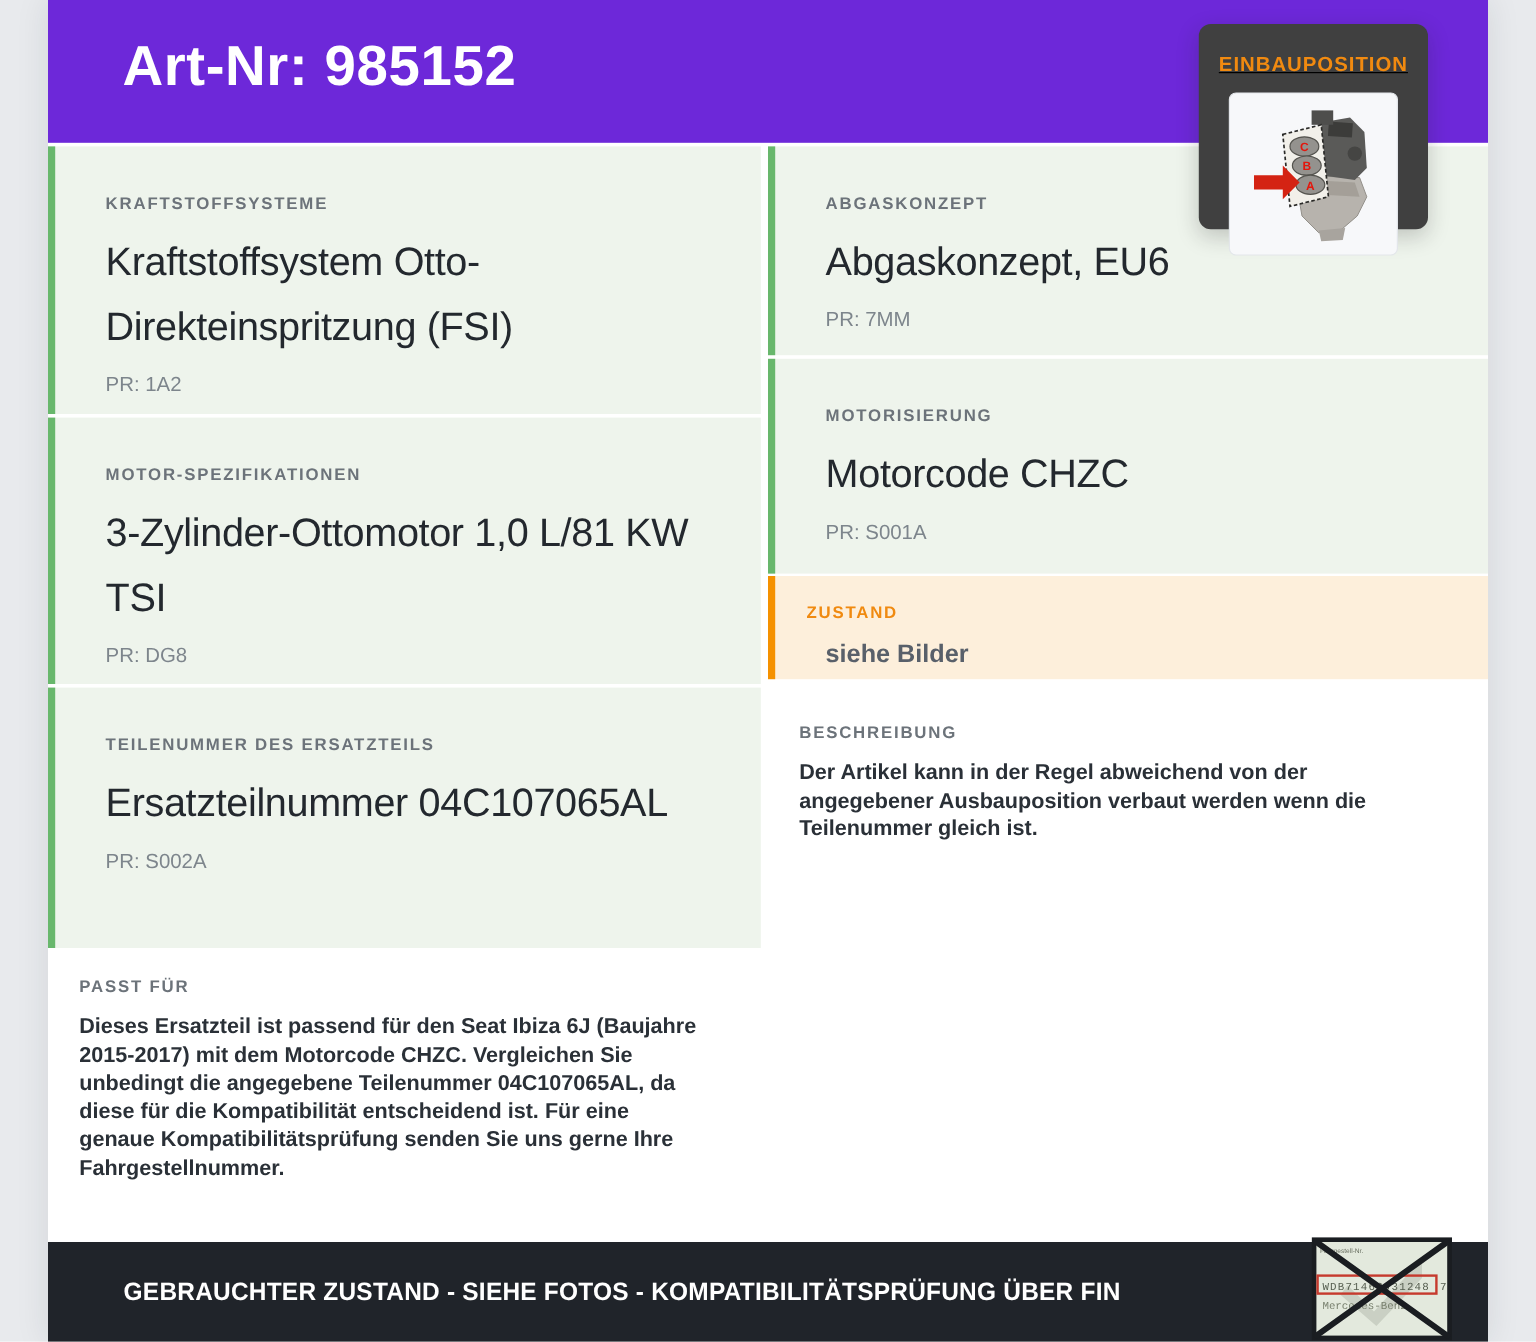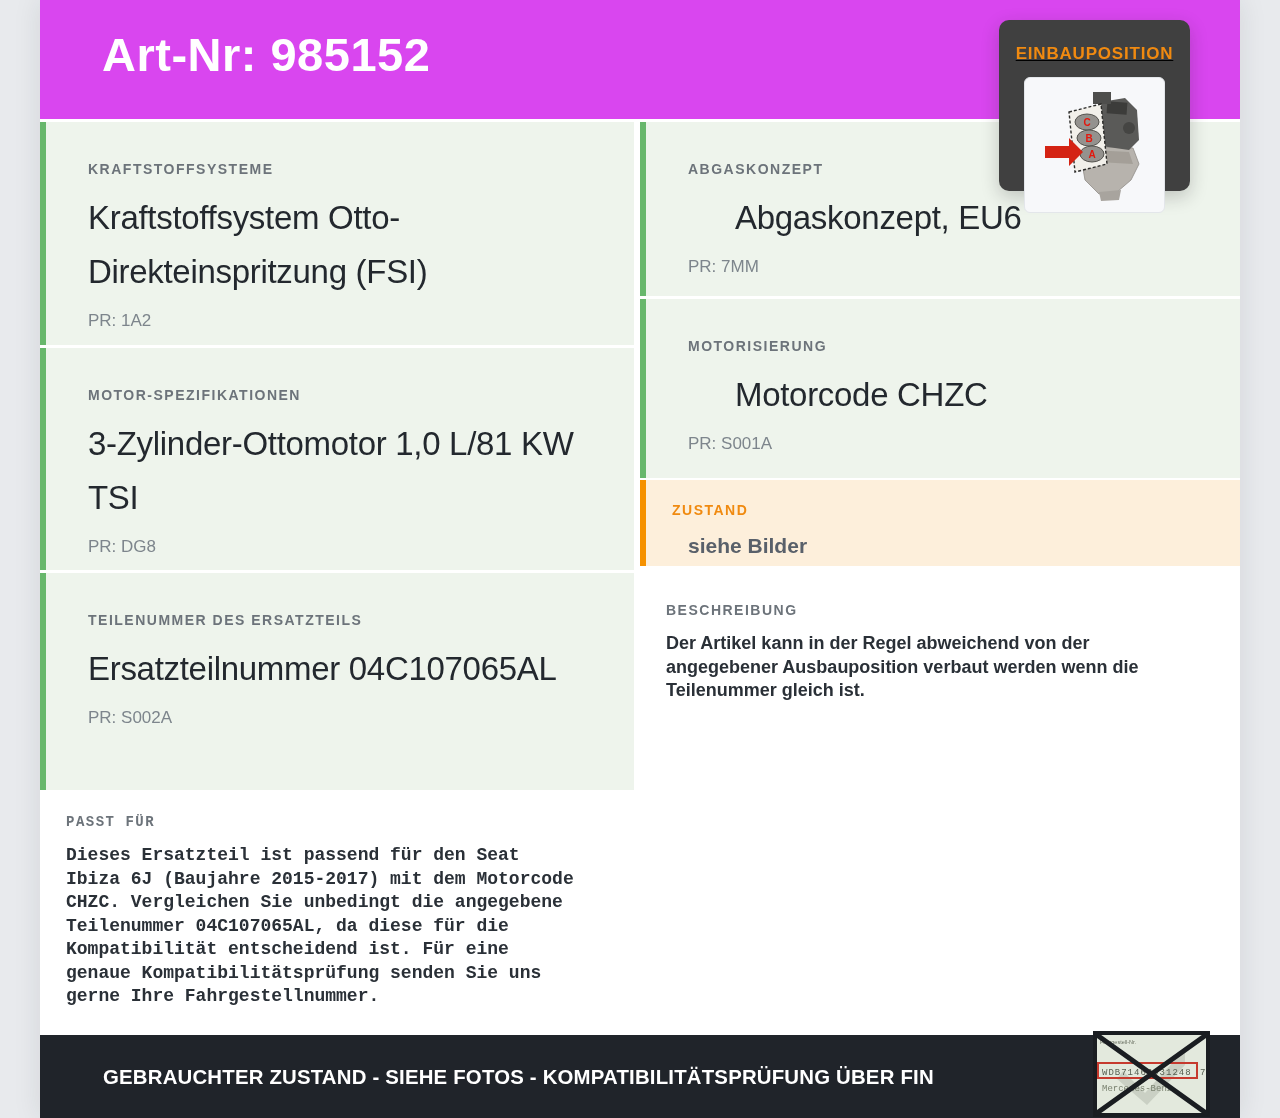--- a/index.html
+++ b/index.html
@@ -7,21 +7,21 @@
     width:1280px;height:1118px;position:relative;overflow:hidden;
     background:#E8EAED;
     font-family:"Liberation Sans","DejaVu Sans",sans-serif;
   }
   .viewport{position:absolute;inset:0;}
   .content{
     position:absolute;left:40px;top:0;width:1200px;height:1118px;
     background:#ffffff;box-shadow:0 0 26px rgba(25,35,45,.10);
   }
   
-  .app-header{position:absolute;left:0;top:0;width:1200px;height:119px;background:#d946ef;}
+  .app-header{position:absolute;left:0;top:0;width:1200px;height:119px;background:#6d28d9;}
   .art-nr{
     position:absolute;left:62px;top:31px;margin:0;
     font-size:47px;line-height:1;font-weight:800;letter-spacing:.5px;color:#ffffff;
   }
   
   .card{position:absolute;box-sizing:border-box;}
   .card.green{background:#EEF4EC;border-left:6px solid #68B76C;padding:40px 18px 0 42px;}
   .card.white{background:#ffffff;padding:25px 18px 0 26px;}
   .card.zustand{background:#FDEFDB;border-left:6px solid #F59100;padding:23px 18px 0 26px;}
   .cat-label{
@@ -37,26 +37,26 @@
   .zustand-value{margin:16px;font-size:21px;font-weight:600;color:#59606A;line-height:1.2;}
   .body-text{
     margin:6px 0 0 0;font-size:18px;font-weight:600;color:#2A3037;line-height:23.5px;
   }
   .passt .body-text{max-width:515px;}
   .beschreibung .body-text{max-width:532px;}
   
   .card-l1{left:0;top:122px;width:594px;height:223px;}
   .card-l2{left:0;top:348px;width:594px;height:222px;}
   .card-l3{left:0;top:573px;width:594px;height:217px;}
-  .card-l4{left:0;top:790px;width:594px;height:245px;font-family:Liberation Mono, monospace;}
+  .card-l4{left:0;top:790px;width:594px;height:245px;}
   .card-r1{left:600px;top:122px;width:600px;height:174px;}
   .card-r2{left:600px;top:299px;width:600px;height:179px;}
   .card-r3{left:600px;top:480px;width:600px;height:86px;}
   .card-r4{left:600px;top:578px;width:600px;height:457px;}
-  .card-r1 .card-title,.card-r2 .card-title{white-space:nowrap;margin-left:47px;}
+  .card-r1 .card-title,.card-r2 .card-title{white-space:nowrap;}
   
   .einbau-card{
     position:absolute;left:999px;top:20px;width:191px;height:171px;z-index:6;
     background:#404040;border-radius:10px;box-shadow:0 6px 18px rgba(30,30,30,.22);text-decoration:underline;
   }
   .einbau-label{
     display:block;text-align:center;margin-top:24px;
     font-size:17px;font-weight:700;letter-spacing:.8px;color:#F18A10;
   }
   .einbau-imgbox{

